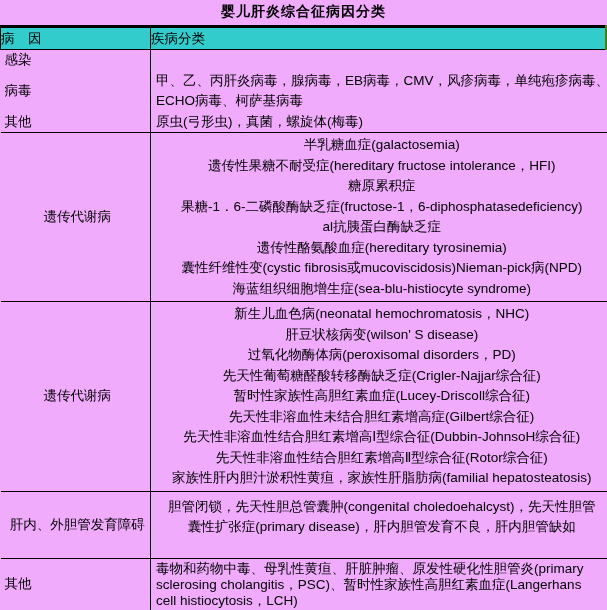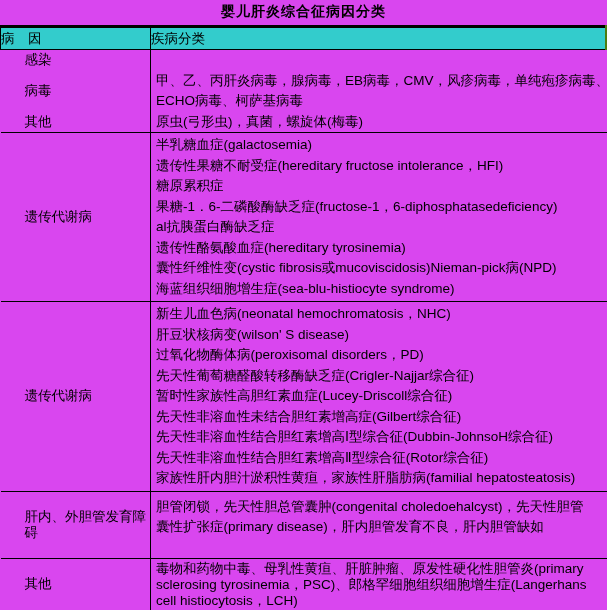--- a/index.html
+++ b/index.html
@@ -1,17 +1,17 @@
 <!DOCTYPE html>
 <html><head>
 <meta charset="utf-8">
 <style>
   html, body { margin:0; padding:0; background:#ffffff; }
   .page {
-    width:607px; height:610px; background:#d946ef; color:#000;
+    width:607px; height:610px; background:#f0abfc; color:#000;
     font-family:"Liberation Sans","DejaVu Sans",sans-serif;
     overflow:hidden;
   }
   .title {
     font-size:14px; font-weight:bold; text-align:center;
     padding:3px 0 4px 0; letter-spacing:1px;
   }
   table { border-collapse:collapse; table-layout:fixed; width:607px; }
   col.c1 { width:150px; }
   col.c2 { width:457px; }
@@ -19,35 +19,35 @@
     background:#33CCCC;
     border-top:3px solid #000;
     border-bottom:1px solid #000;
     font-weight:normal; font-size:13.5px;
     height:21px; padding:0; text-align:left;
   }
   th.cause-h { border-left:1px solid #000; border-right:1px solid #000; }
   th.cls-h  { border-right:5px solid #4d7c0f; }
   td { font-size:13.5px; padding:0; }
   td.cause {
-    padding-left:24px; border-right:1px solid #000;
+    padding-left:4px; border-right:1px solid #000;
     vertical-align:middle; line-height:16px;
   }
   td.diseases { padding:2px 0 2px 5px; vertical-align:top; }
   tbody.group td.diseases { padding-top:0; padding-bottom:0; }
   tbody.group td.cause { line-height:20.5px; }
   .line {
     height:20.5px; line-height:20.5px;
     white-space:nowrap; overflow:hidden;
   }
   tr.s5 .line { height:16px; line-height:16px; }
   tr.s4 td.diseases { padding-top:5px; padding-bottom:20px; }
   tr.s5 td.diseases { padding-top:2px; padding-bottom:1px; }
   tr.group-end td { border-bottom:1px solid #000; }
-  tr.section td { border-bottom:1px solid #000; }
+  tr.section td { border-bottom:1px solid #000;text-align:center; }
   tr.last td { border-bottom:3px solid #000; }
 </style>
 </head>
 <body>
 
 <div class="page">
   <div class="title">婴儿肝炎综合征病因分类</div>
 
   <table>
     <colgroup>
@@ -124,19 +124,19 @@
           <div class="line">囊性扩张症(primary disease)，肝内胆管发育不良，肝内胆管缺如</div>
         </td>
       </tr>
     </tbody>
 
     <tbody>
       <tr class="last s5">
         <td class="cause">其他</td>
         <td class="diseases">
           <div class="line">毒物和药物中毒、母乳性黄疸、肝脏肿瘤、原发性硬化性胆管炎(primary</div>
-          <div class="line">sclerosing tyrosinemia，PSC)、郎格罕细胞组织细胞增生症(Langerhans</div>
+          <div class="line">sclerosing cholangitis，PSC)、暂时性家族性高胆红素血症(Langerhans</div>
           <div class="line">cell histiocytosis，LCH)</div>
         </td>
       </tr>
     </tbody>
   </table>
 </div>
 
 </body></html>

